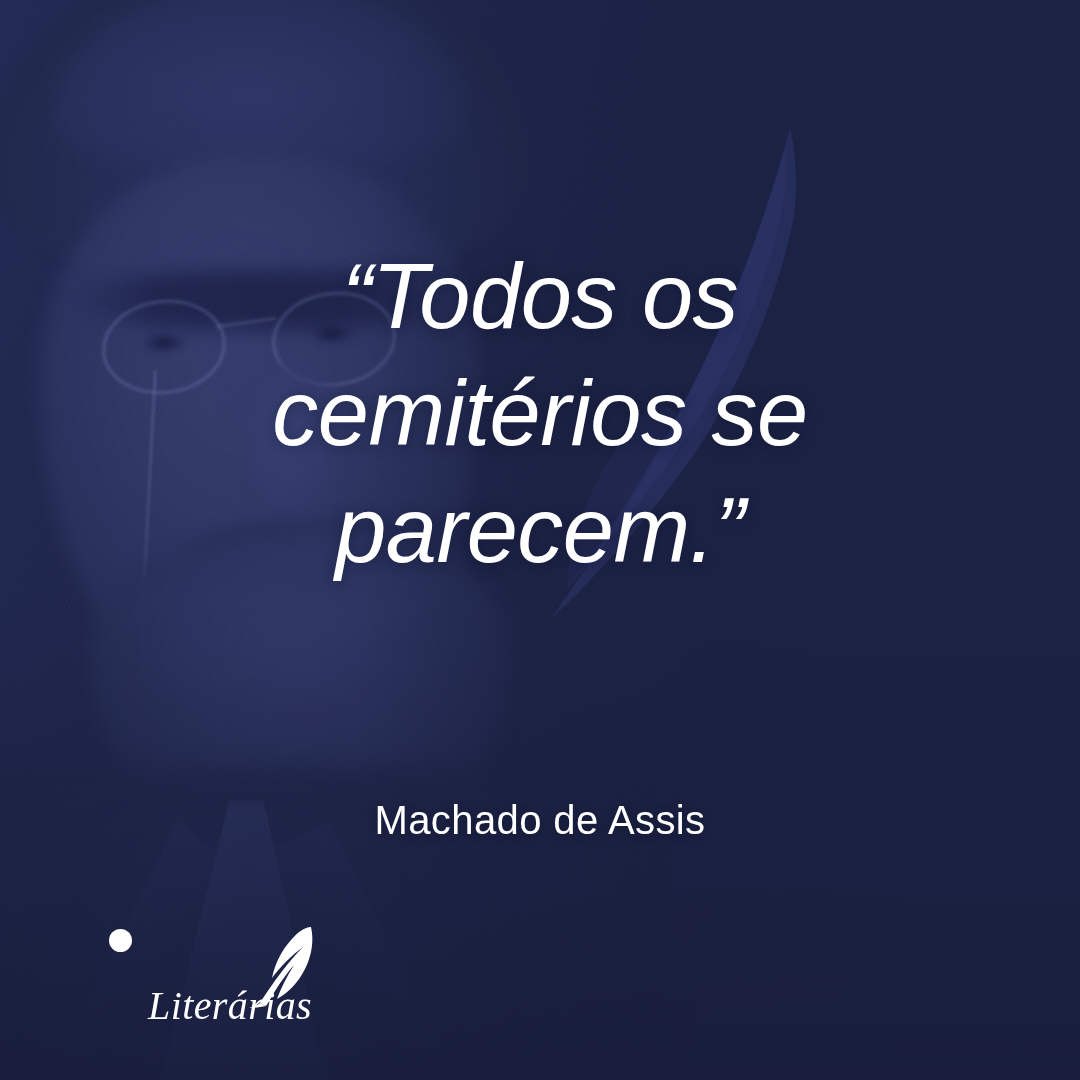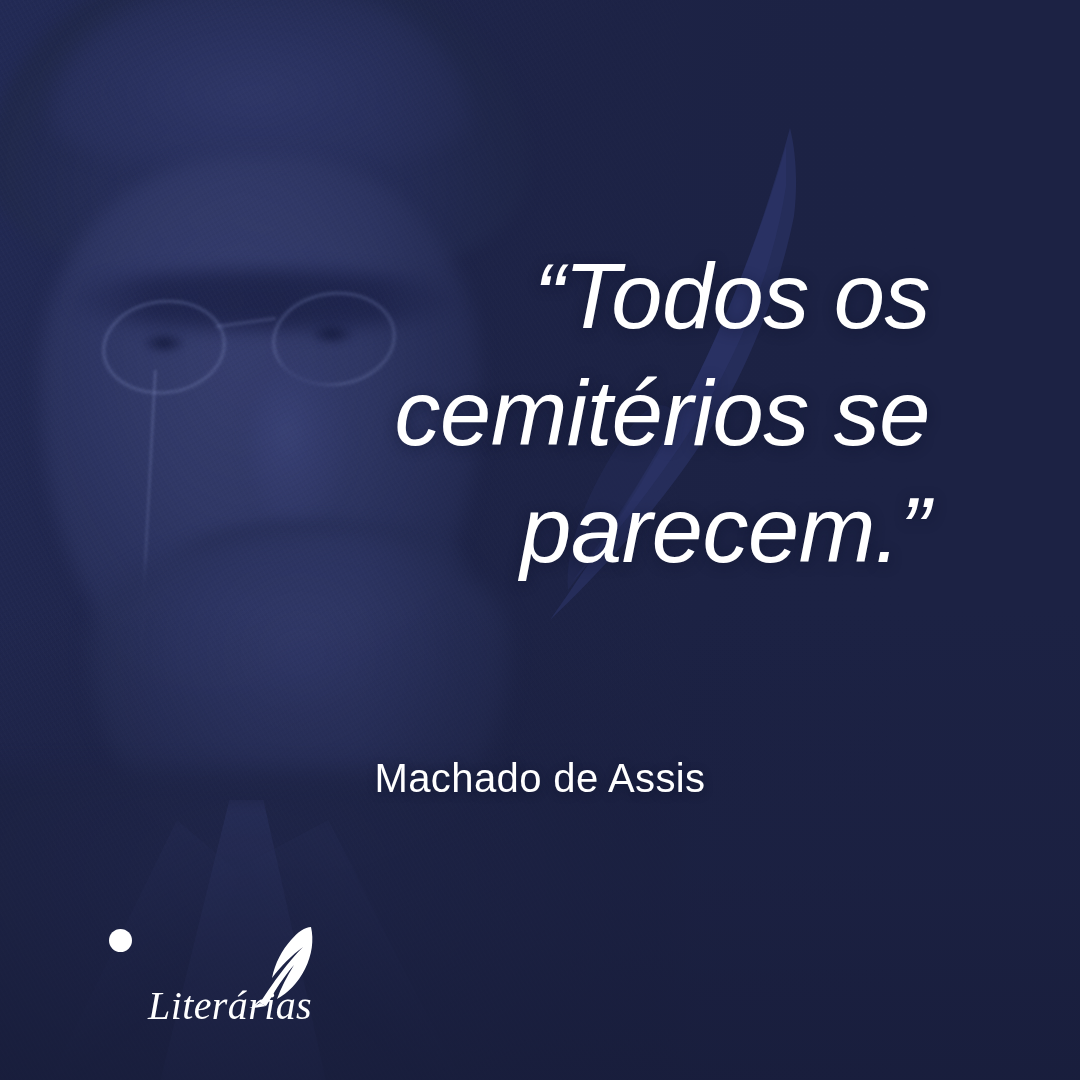--- a/index.html
+++ b/index.html
@@ -229,40 +229,40 @@
     inset: 0;
     display: flex;
     flex-direction: column;
   }
 
   .quote-block {
     position: absolute;
     left: 110px;
     right: 110px;
     top: 222px;
-    text-align: right;
+    text-align: center;
   }
   .quote-text {
     margin: 0;
     color: #ffffff;
     font-family: "Liberation Sans", sans-serif;
     font-style: italic;
     font-weight: 400;
     font-size: 92px;
     line-height: 1.27;
     letter-spacing: -0.5px;
     white-space: pre-line;
     text-shadow: 0 2px 14px rgba(10,14,35,.42);
   }
 
   .attribution {
     position: absolute;
     left: 110px;
     right: 110px;
-    top: 756px;
+    top: 798px;
     text-align: center;
     margin: 0;
     color: #ffffff;
     font-family: "Liberation Sans", sans-serif;
     font-style: normal;
     font-weight: 400;
     font-size: 40px;
     letter-spacing: .4px;
     text-shadow: 0 2px 10px rgba(10,14,35,.40);
   }

